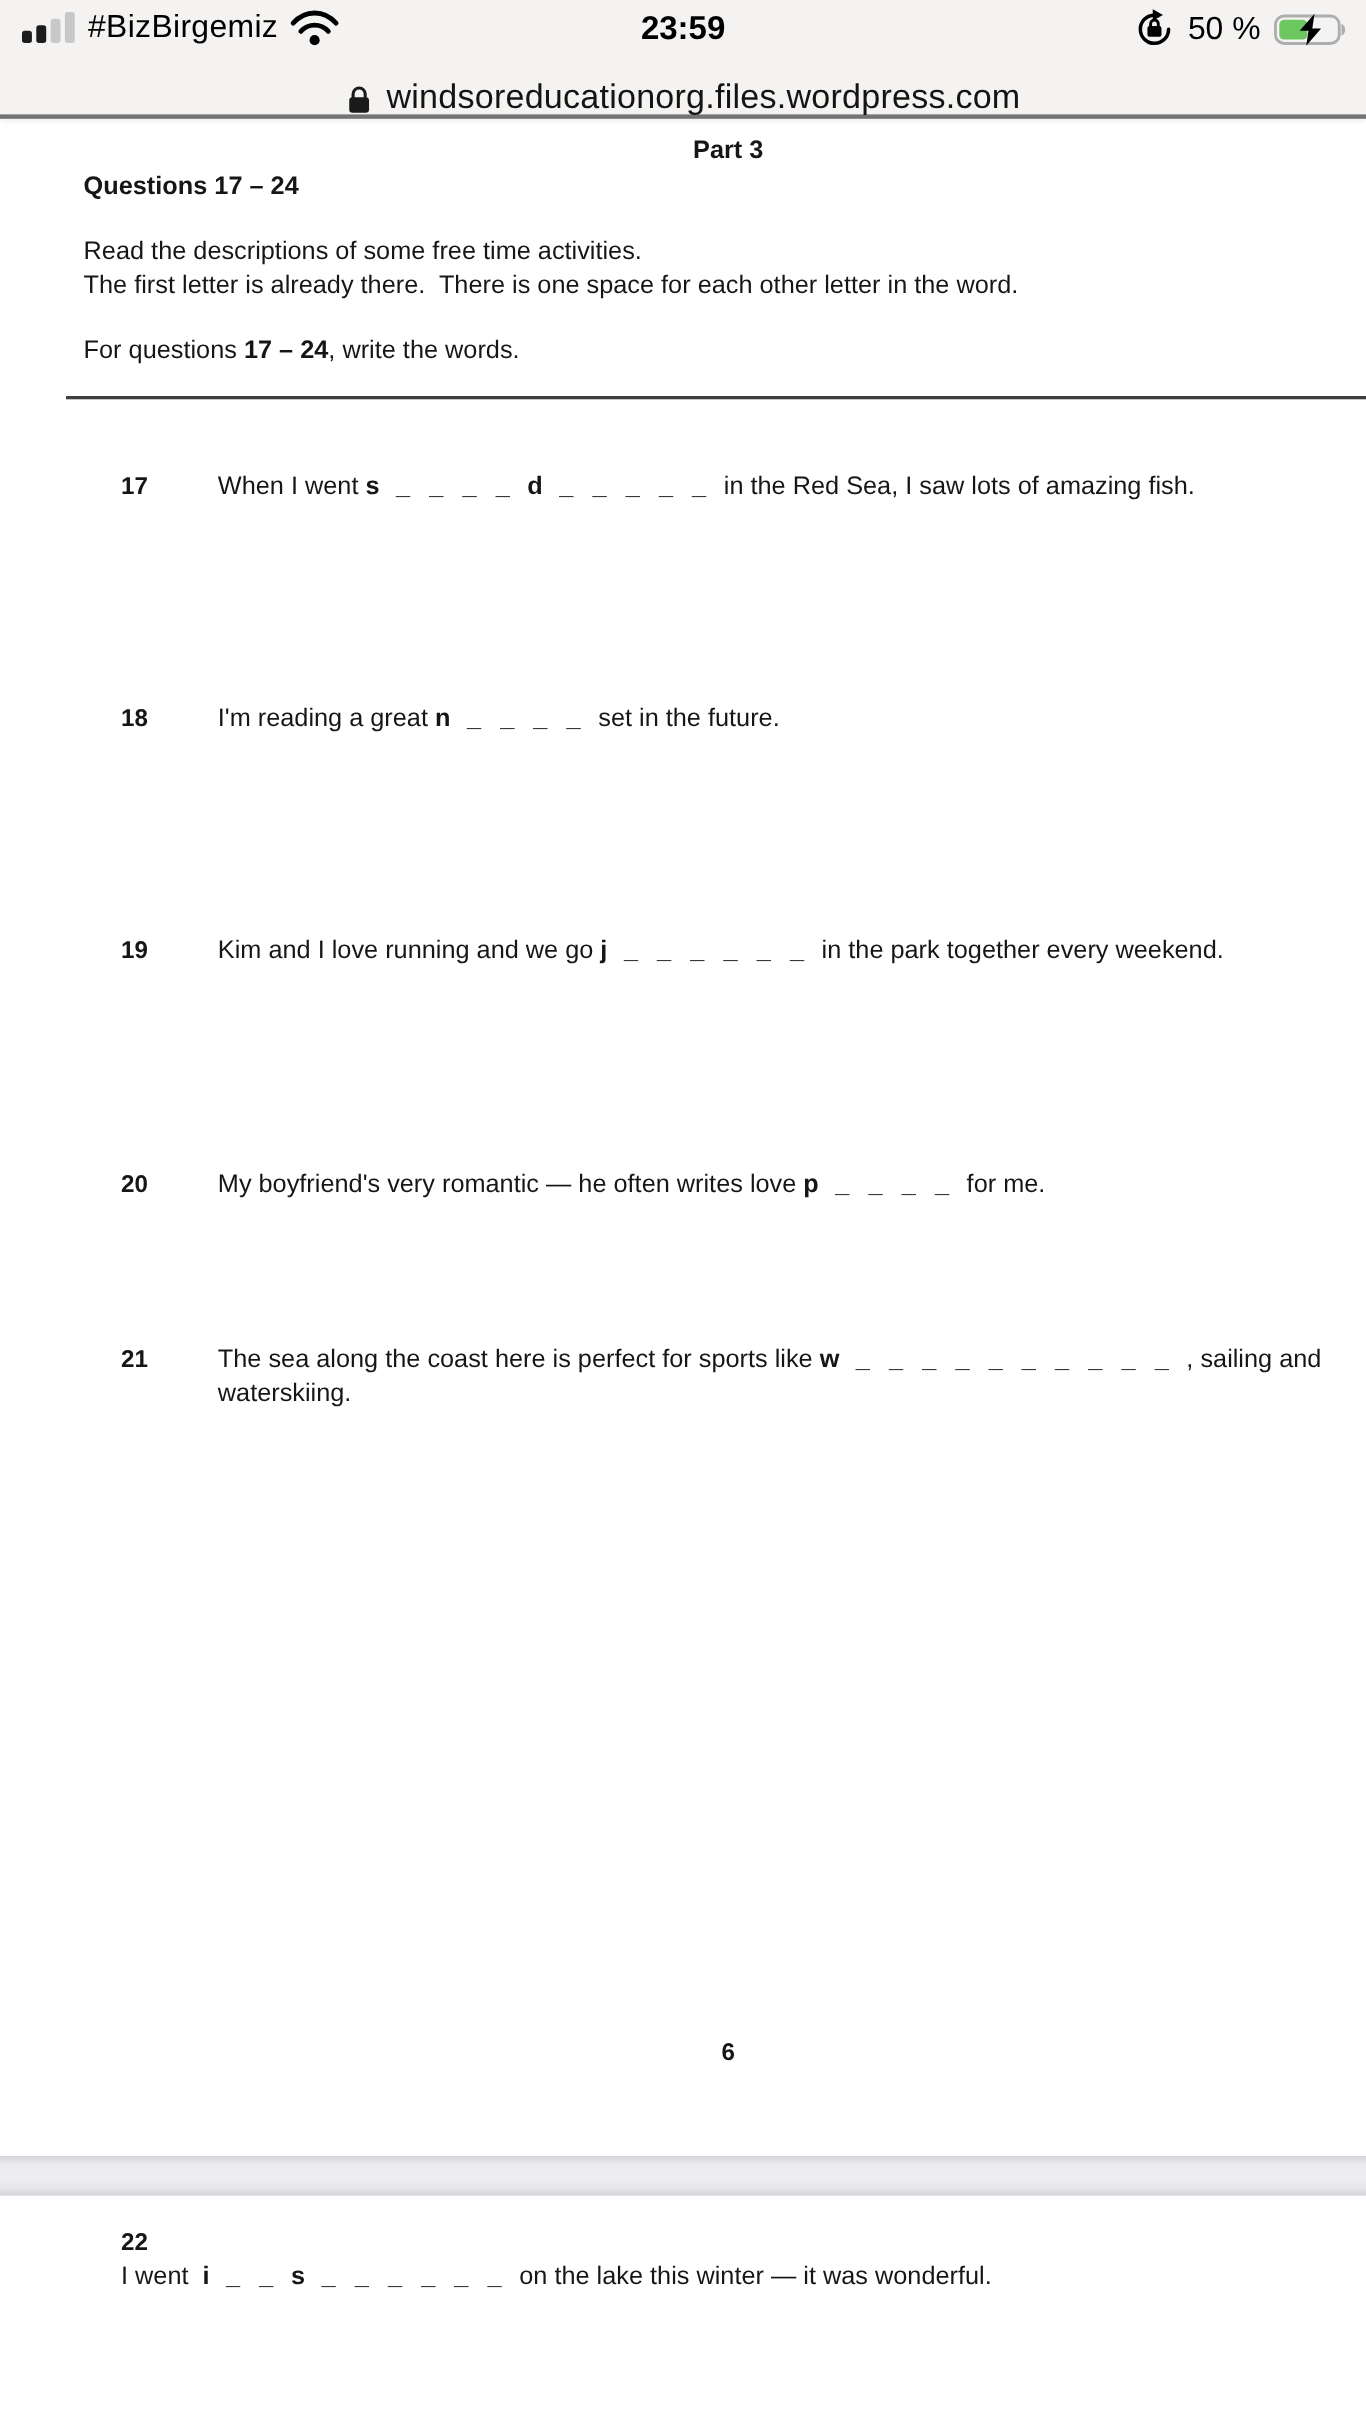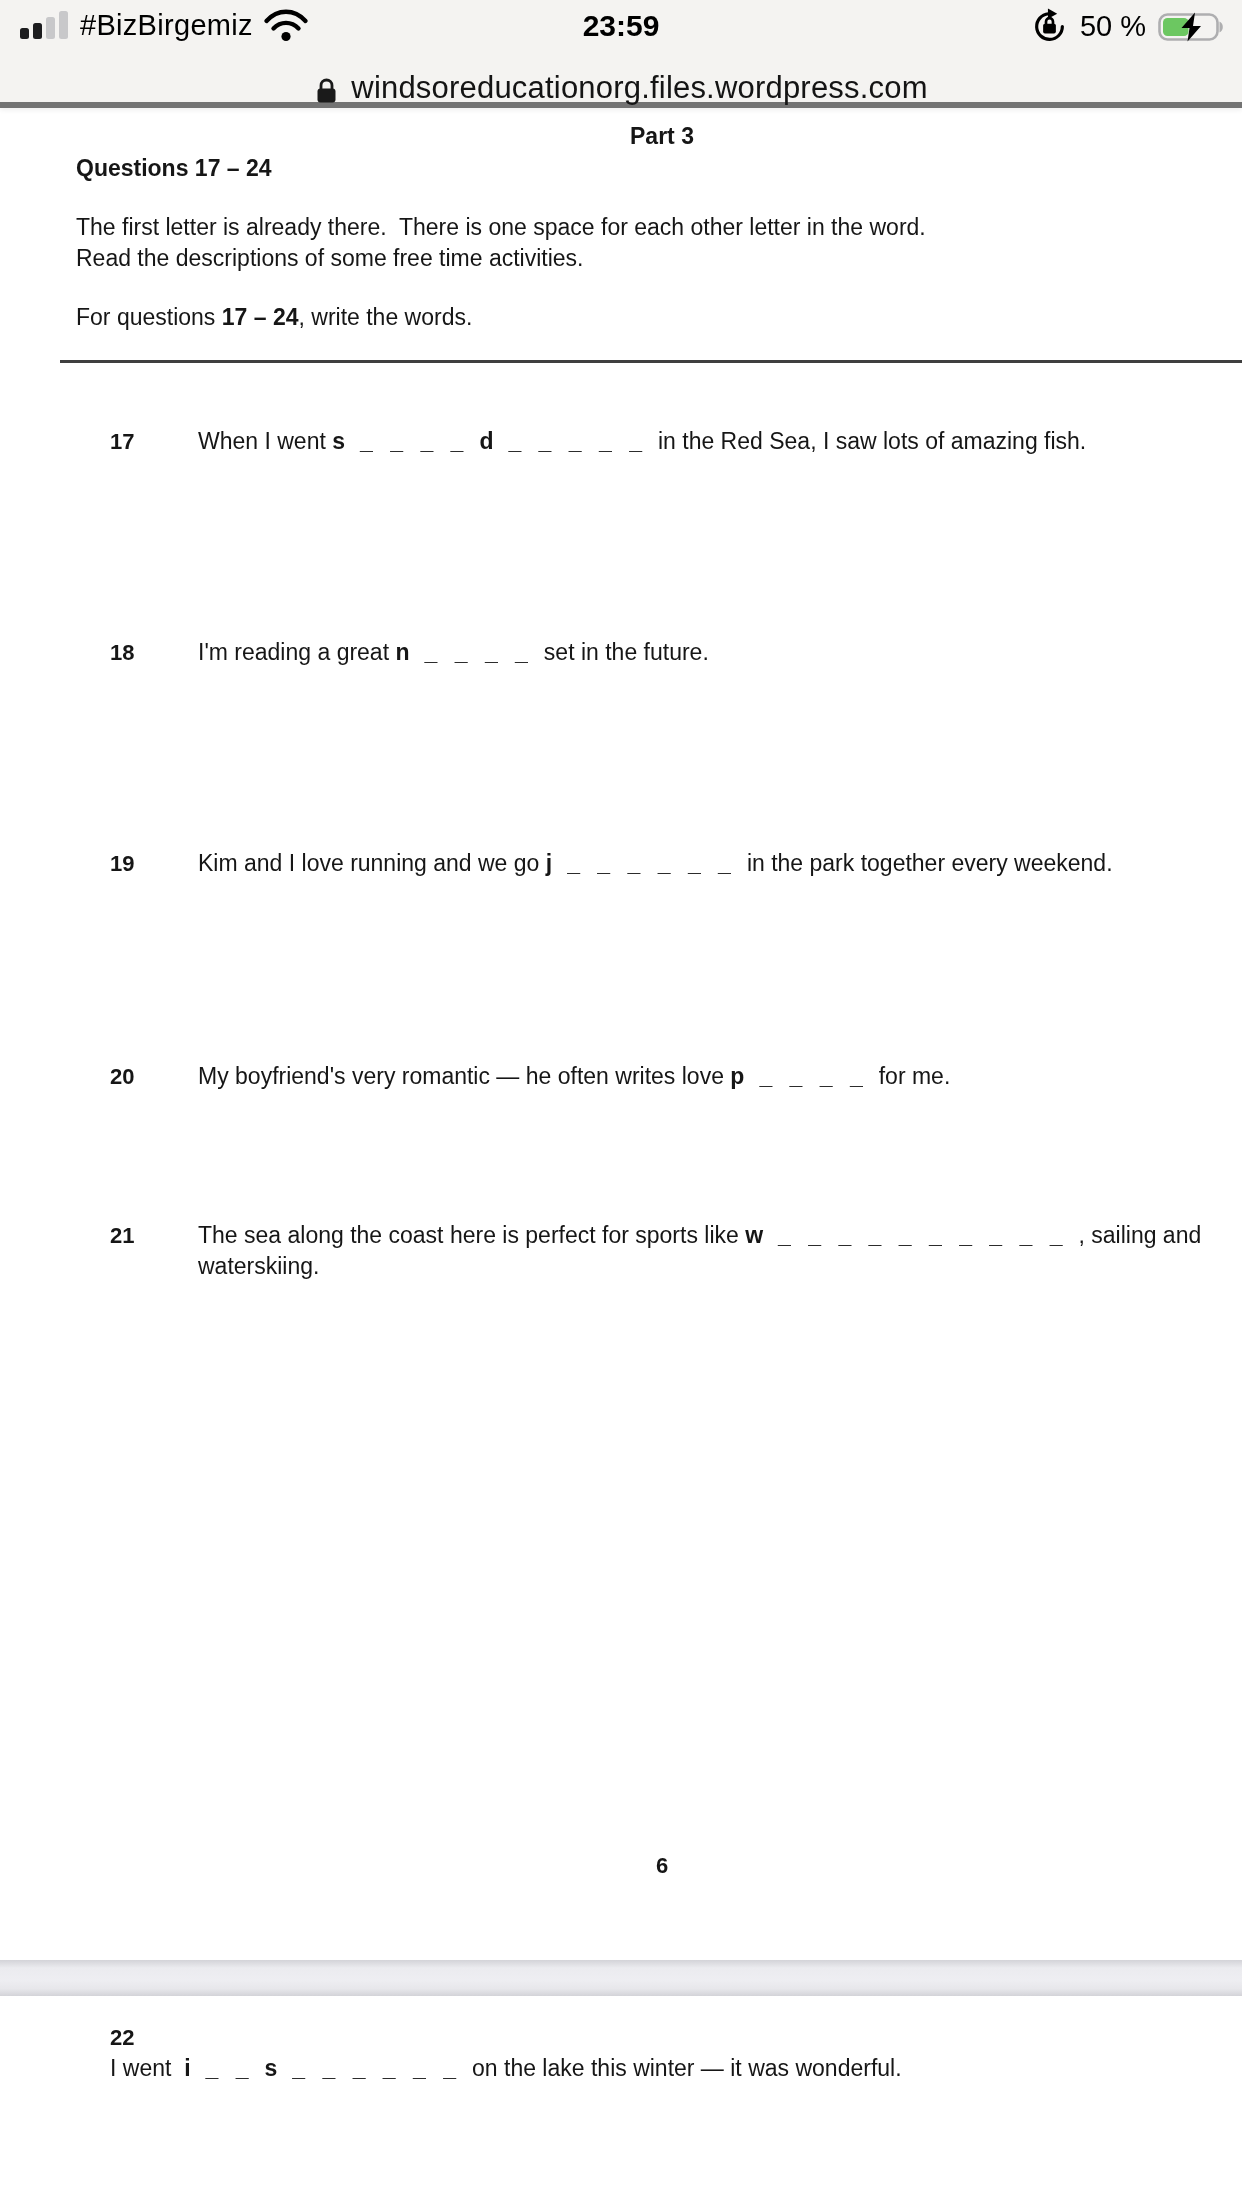--- a/index.html
+++ b/index.html
@@ -4,21 +4,21 @@
 <style>
   html,body{margin:0;padding:0;}
   body{
     width:1242px;height:2208px;position:relative;background:#ffffff;
     font-family:"Liberation Sans","DejaVu Sans",sans-serif;color:#161616;
     overflow:hidden;
   }
   
   .chrome{
     position:absolute;left:0;top:0;width:1242px;height:108px;
-    background:#f4f3f1;border-bottom:6px solid #737373;
+    background:#f4f3f1;border-bottom:4px solid #737373;
     box-shadow:0 2px 5px rgba(0,0,0,0.07);box-sizing:border-box;z-index:5;
   }
   .status-bar{position:relative;height:54px;}
   .sb-left{position:absolute;left:20px;top:8px;display:flex;align-items:center;gap:10px;}
   .sb-carrier{font-size:29px;font-weight:500;color:#000;letter-spacing:0.3px;}
   .sb-time{position:absolute;left:0;right:0;top:9px;text-align:center;
     font-size:30px;font-weight:600;color:#000;}
   .sb-right{position:absolute;right:16px;top:8px;display:flex;align-items:center;gap:12px;}
   .sb-batt-text{font-size:29px;font-weight:400;color:#000;}
   .url-bar{
@@ -111,22 +111,22 @@
     </span>
     <span class="url-text">windsoreducationorg.files.wordpress.com</span>
   </div>
 </div>
 
 <div class="doc">
   <div class="part-title">Part 3</div>
   <div class="section-heading">Questions 17 – 24</div>
 
   <div class="instructions">
+    <div>Read the descriptions of some free time activities.</div>
     <div>The first letter is already there.&nbsp; There is one space for each other letter in the word.</div>
-    <div>Read the descriptions of some free time activities.</div>
   </div>
 
   <div class="task-line"><span class="seg">For questions </span><span class="fl">17 – 24</span><span class="seg">, write the words.</span></div>
 
   <div class="rule"></div>
 
   <div id="questions">
       <div class="q-row" style="top: 318px;">
     <span class="q-num">17</span>
     <div class="q-text">

